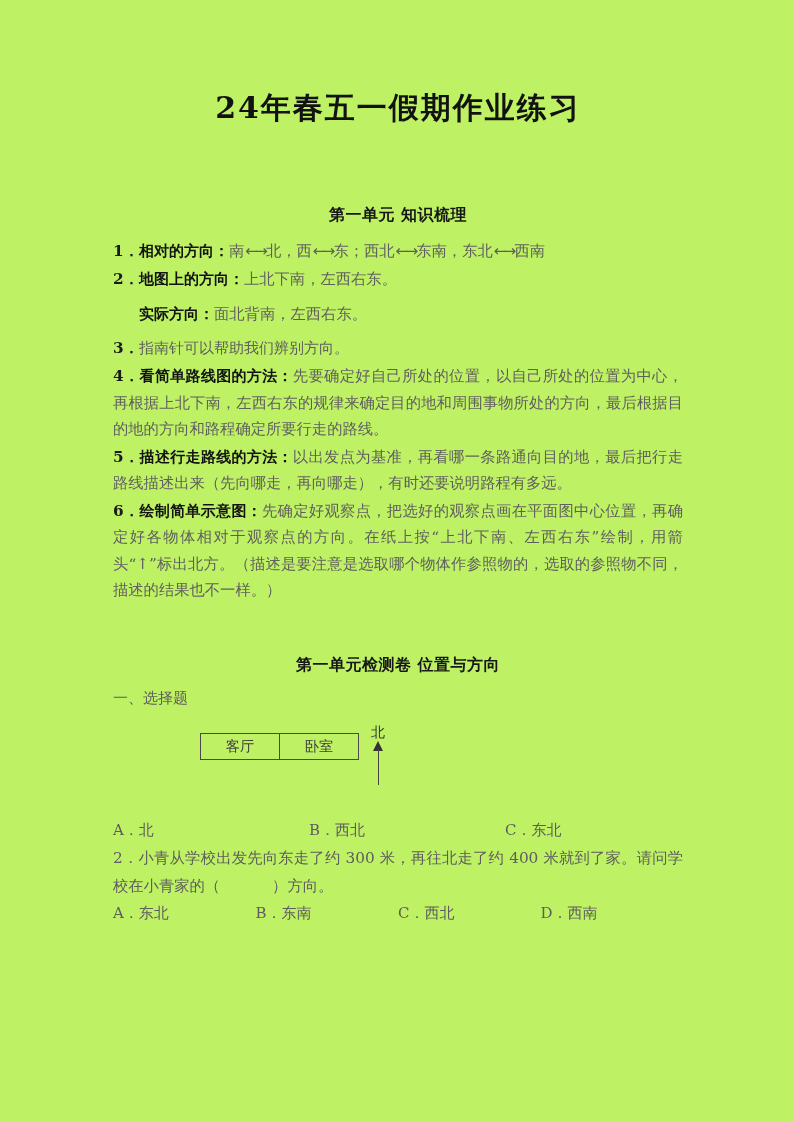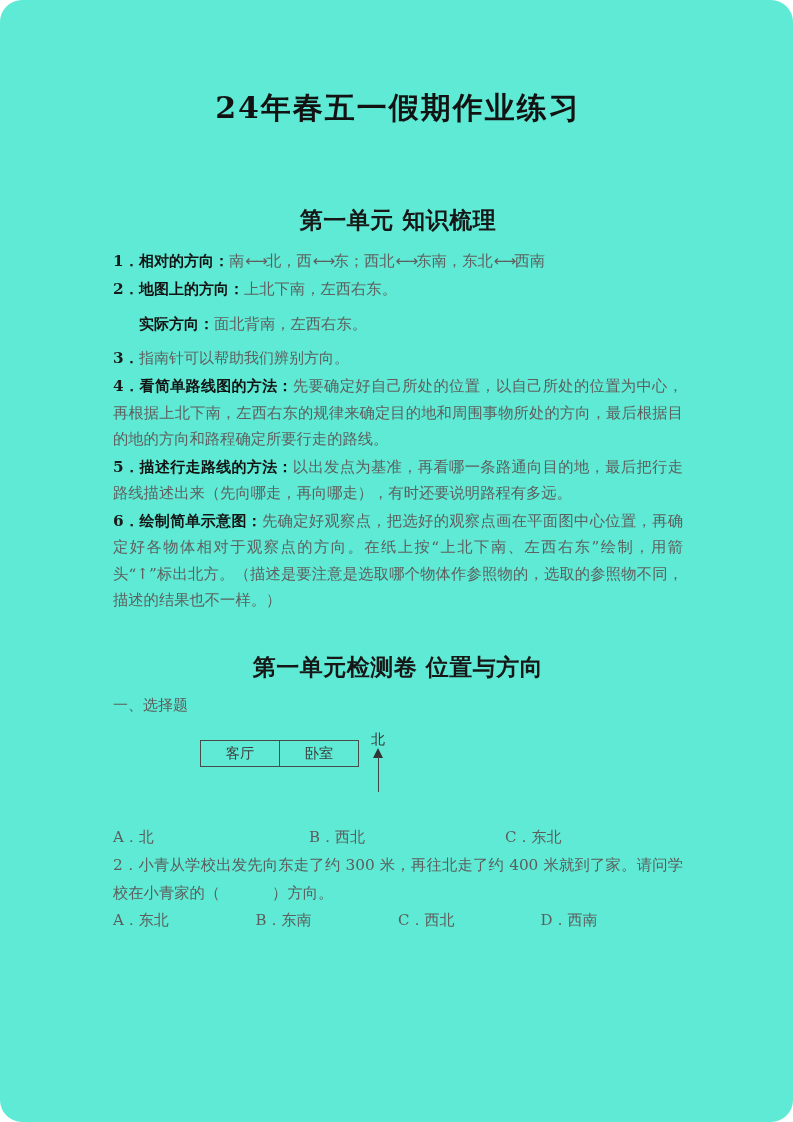--- a/index.html
+++ b/index.html
@@ -12,22 +12,21 @@
     height: 1122px;
     position: relative;
     font-family: "DejaVu Serif", "Liberation Serif", serif;
     overflow: hidden;
   }
   .page {
     position: absolute;
     left: 0; top: 0;
     width: 793px;
     height: 1122px;
-    background: #5eead4;
-    border-radius: 22px;
+    background: #bef264;
   }
   .content {
     position: absolute;
     left: 113px;
     top: 0;
     width: 570px;
   }
 
   
   .doc-title {
@@ -38,27 +37,27 @@
     font-weight: bold;
     letter-spacing: 2px;
     color: #121212;
     line-height: 1.3;
   }
 
   
   .section-heading {
     text-align: center;
     font-family: "DejaVu Sans", "Liberation Sans", sans-serif;
-    font-size: 23px;
+    font-size: 16px;
     font-weight: bold;
     color: #171717;
     letter-spacing: 0.5px;
   }
   #heading-knowledge { margin-top: 78px; }
-  #heading-test { margin-top: 39px; }
+  #heading-test { margin-top: 52px; }
 
   
   .klist {
     margin-top: 12px;
   }
   .kitem {
     font-size: 15.3px;
     line-height: 1.72;
     color: #5d5d5d;
     text-align: justify;

